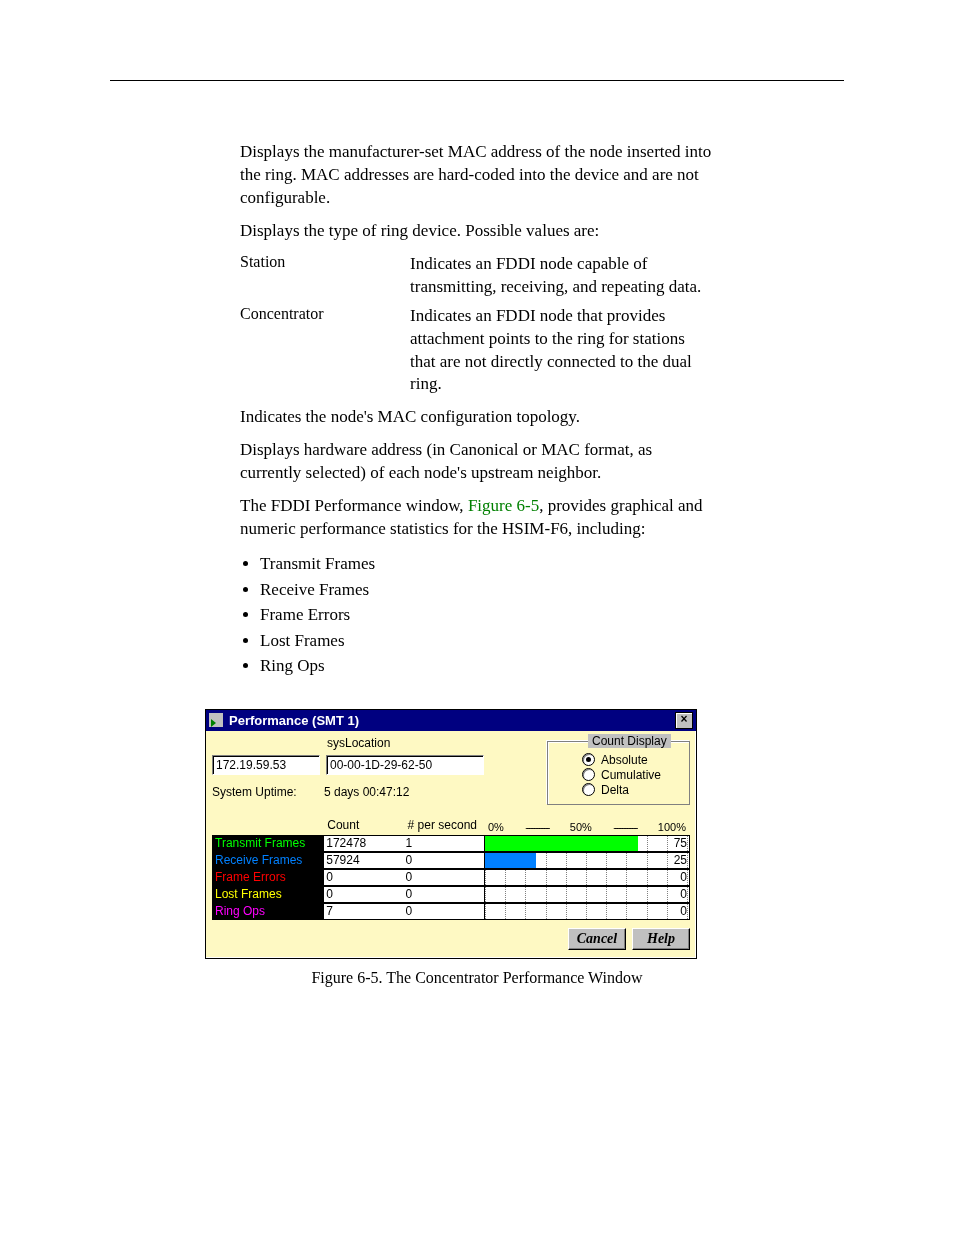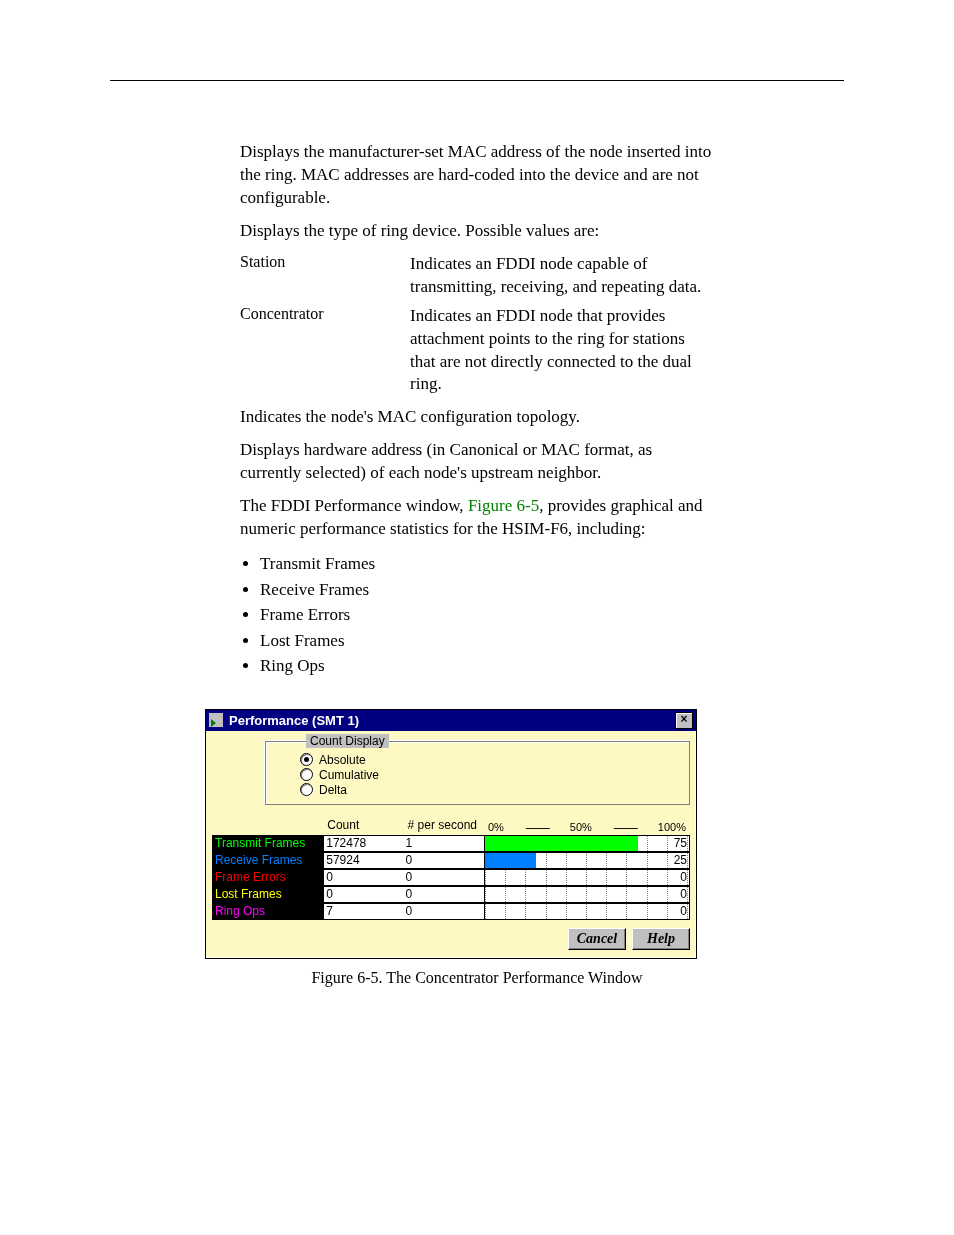--- a/index.html
+++ b/index.html
@@ -129,21 +129,21 @@
   .toplabel { width:100px; height:16px; font-size:12px; padding:1px 3px;}
   .uptime-row {
     margin-top: 10px;
     display: flex;
     align-items: center;
   }
   .uptime-row .lbl { width: 112px; }
   .count-group {
     flex: 1;
     position: relative;
-    margin-left: 28px;
+    margin-left: 20px;
     padding-left: 25px;
   }
   .group-box {
     border: 1px solid #808080;
     box-shadow: 1px 1px 0 #fff inset, -1px -1px 0 #fff;
     padding: 10px 10px 6px 8px;
     position: relative;
     margin-top: 6px;
   }
   .group-title {
@@ -330,20 +330,34 @@
   </ul>
 
   <div class="win-wrap">
     <div class="titlebar">
       <div class="sys-icon"></div>
       <div class="title">Performance (SMT 1)</div>
       <div class="xbtn">×</div>
     </div>
     <div class="win-body">
       <div class="win-top">
+        <div class="left-fields">
+          <div class="field-row">
+            <div class="toplabel"></div>
+            <div class="toplabel" style="width:150px">sysLocation</div>
+          </div>
+          <div class="field-row">
+            <div class="sunken f1">172.19.59.53</div>
+            <div class="sunken f2">00-00-1D-29-62-50</div>
+          </div>
+          <div class="uptime-row">
+            <div class="lbl">System Uptime:</div>
+            <div>5 days 00:47:12</div>
+          </div>
+        </div>
         <div class="count-group">
           <div class="group-box">
             <div class="group-title">Count Display</div>
             <div class="radio-row">
               <div class="radio checked"></div>
               <span>Absolute</span>
             </div>
             <div class="radio-row">
               <div class="radio"></div>
               <span>Cumulative</span>

